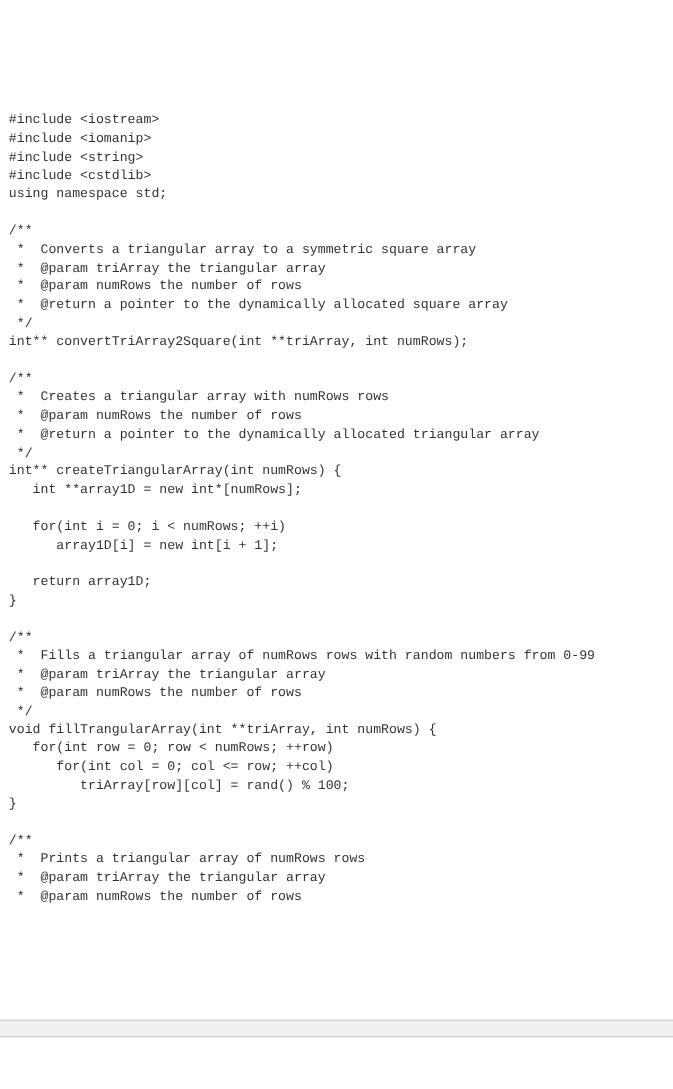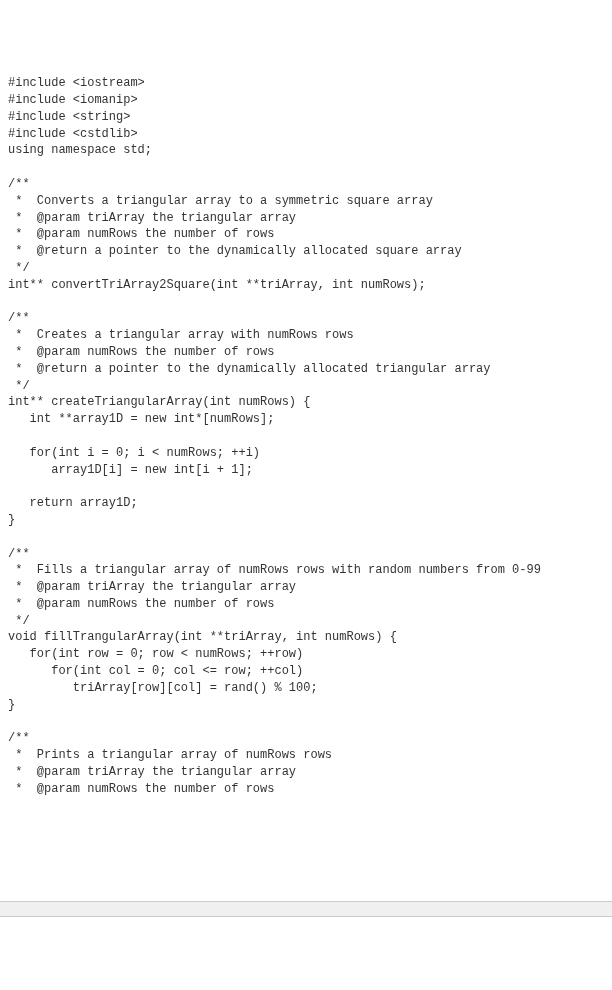--- a/index.html
+++ b/index.html
@@ -9,20 +9,21 @@
     font-size: 12px;
     line-height: 1.4;
     color: #333;
     background: #fff;
     white-space: pre;
     width: 612px;
     box-sizing: border-box;
   }
   .code-block {
     white-space: pre;
+    margin-top: 26px;
   }
   .page-break {
     margin: 30px -8px;
     height: 14px;
     background: #f0f0f0;
     border-top: 1px solid #ccc;
     border-bottom: 1px solid #ccc;
   }
   .gap-above { margin-top: 70px; }
   .gap-below { margin-bottom: 70px; }

